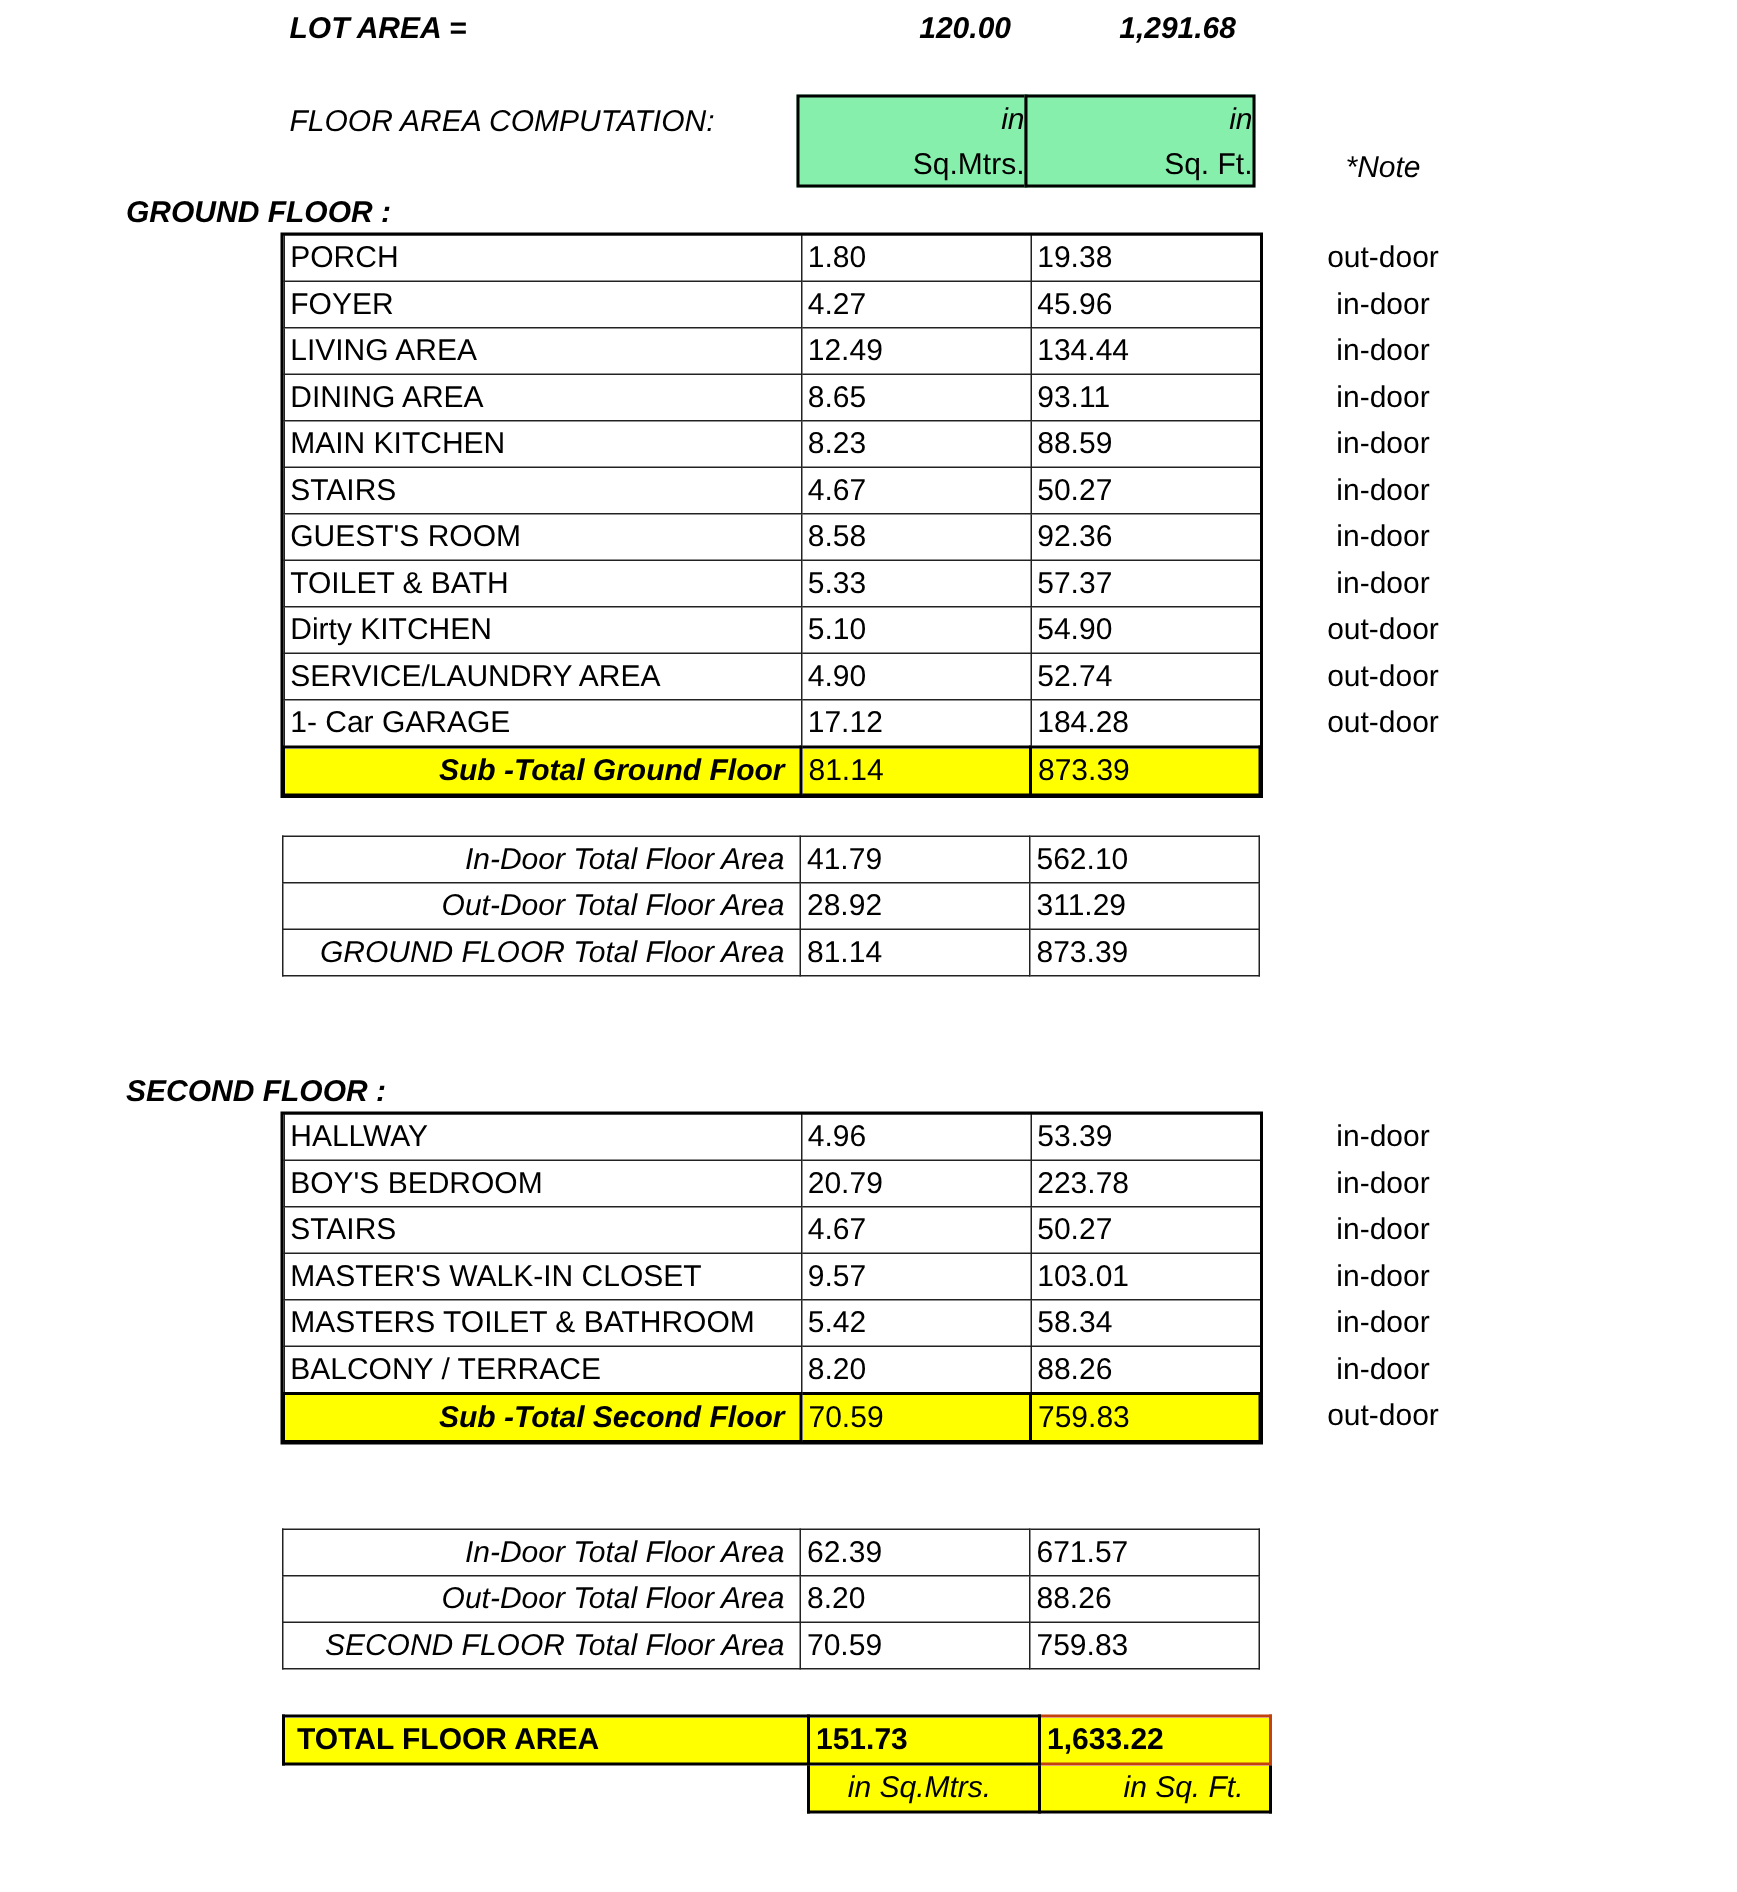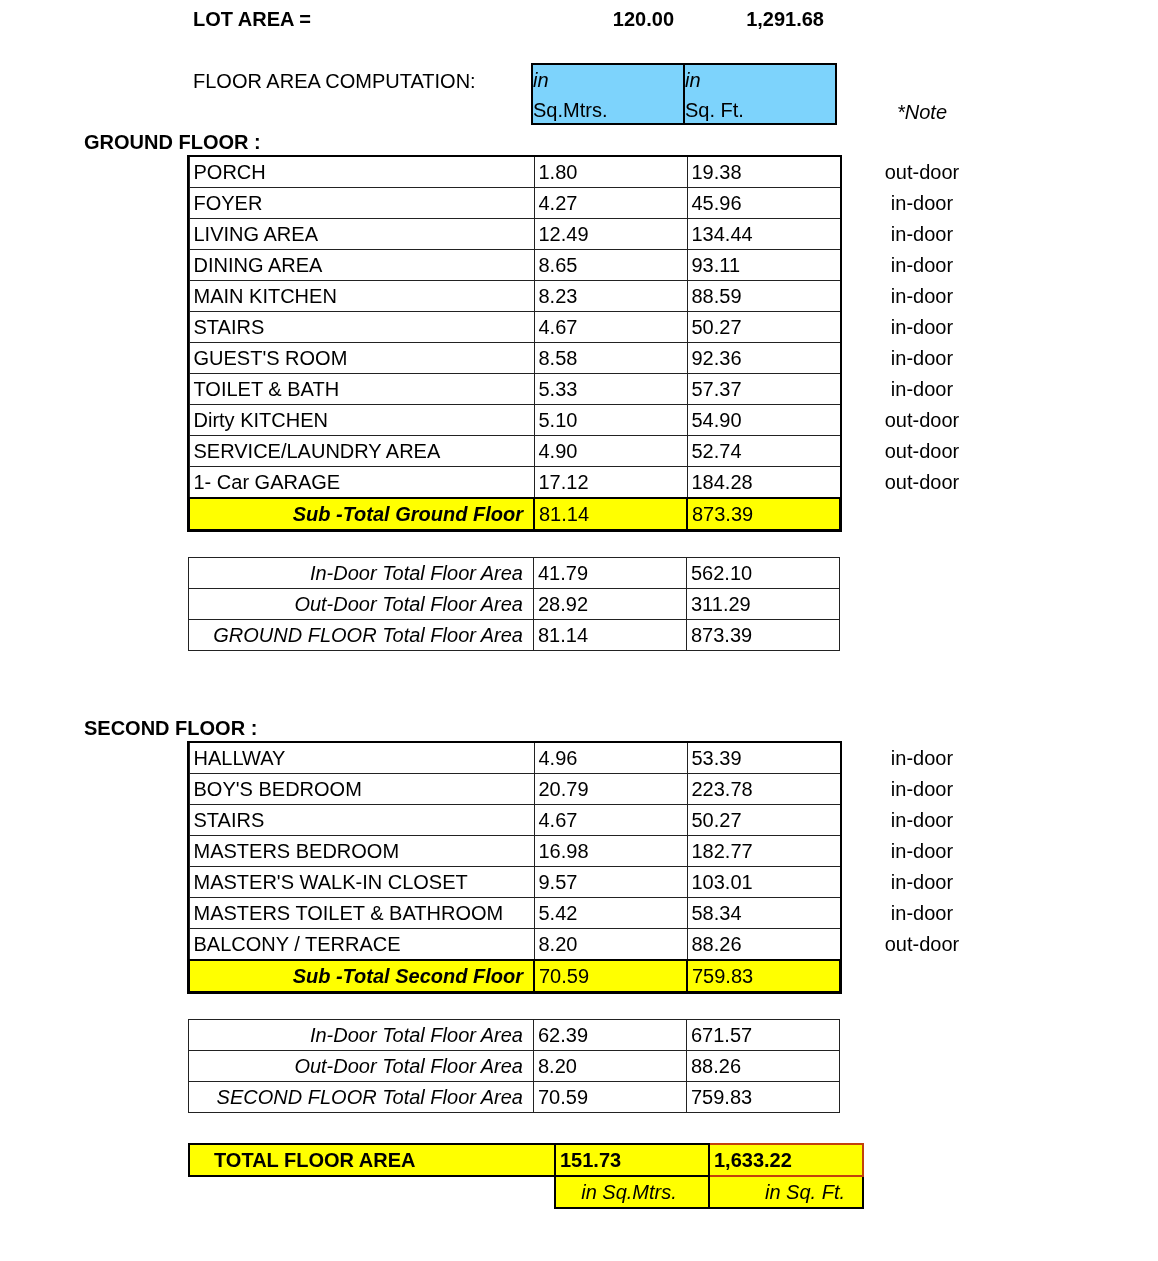--- a/index.html
+++ b/index.html
@@ -1,21 +1,21 @@
 <!DOCTYPE html>
 <html><head>
 <meta charset="utf-8">
 <style>
   html, body { margin: 0; padding: 0; background: #ffffff; }
   body {
     width: 1158px; height: 1261px; position: relative; overflow: hidden;
     font-family: "Liberation Sans", "DejaVu Sans", sans-serif;
     font-size: 20px; color: #000;
   }
-  .abs { position: absolute; }
+  .abs { position: absolute; font-style: italic; }
   .bold { font-weight: bold; }
   .ital { font-style: italic; }
   .yellow { background: #ffff00; }
   .col-note { left: 860px; width: 124px; text-align: center; }
 
   table.grid {
     position: absolute; left: 188px; border-collapse: collapse; table-layout: fixed;
     width: 648px;
   }
   table.grid td {
@@ -27,22 +27,22 @@
   table.grid td.num { width: 138px; text-align: left; }
   table.grid.outer { outline: 2px solid #000; outline-offset: -1px; }
   table.grid tr.sub td { font-weight: normal; margin-top: 47px; }
   table.grid tr.sub td.lbl { text-align: right; font-weight: bold; font-style: italic; }
   table.grid.summary td.lbl { text-align: right; font-style: italic; }
 
   .notes { position: absolute; left: 860px; width: 124px; }
   .notes div { height: 31px; line-height: 31px; text-align: center; font-size: 20px; }
 
   .hdr-box {
-    position: absolute; top: 63px; height: 62px; background: #7dd3fc;
-    border: 2px solid #000; box-sizing: border-box; text-align: left;
+    position: absolute; top: 63px; height: 62px; background: #86efac;
+    border: 2px solid #000; box-sizing: border-box; text-align: right;
     font-size: 20px; line-height: 30px;
   }
 </style>
 </head>
 <body>
 
 <div class="abs bold" style="left:193px; top:6px; line-height:26px;">LOT AREA =</div>
 <div class="abs bold" style="left:532px; width:142px; top:6px; line-height:26px; text-align:right;">120.00</div>
 <div class="abs bold" style="left:684px; width:140px; top:6px; line-height:26px; text-align:right;">1,291.68</div>
 
@@ -170,25 +170,20 @@
         <td class="lbl">BOY'S BEDROOM</td>
         <td class="num">20.79</td>
         <td class="num">223.78</td>
       </tr>
       <tr>
         <td class="lbl">STAIRS</td>
         <td class="num">4.67</td>
         <td class="num">50.27</td>
       </tr>
       <tr>
-        <td class="lbl">MASTERS BEDROOM</td>
-        <td class="num">16.98</td>
-        <td class="num">182.77</td>
-      </tr>
-      <tr>
         <td class="lbl">MASTER'S WALK-IN CLOSET</td>
         <td class="num">9.57</td>
         <td class="num">103.01</td>
       </tr>
       <tr>
         <td class="lbl">MASTERS TOILET &amp; BATHROOM</td>
         <td class="num">5.42</td>
         <td class="num">58.34</td>
       </tr>
       <tr>
@@ -229,21 +224,21 @@
         <td class="lbl">SECOND FLOOR Total Floor Area</td>
         <td class="num">70.59</td>
         <td class="num">759.83</td>
       </tr>
     </tbody>
 </table>
 
 <table class="grid outer" style="top:1143px; outline:none;">
   <tbody>
     <tr>
-      <td class="lbl yellow bold" style="padding-left:24px; border:2px solid #000;">TOTAL FLOOR AREA</td>
+      <td class="lbl yellow bold" style="padding-left:8px; border:2px solid #000;">TOTAL FLOOR AREA</td>
       <td class="num yellow bold" style="border:2px solid #000;">151.73</td>
       <td class="num yellow bold" style="border:2px solid #c2410c;">1,633.22</td>
     </tr>
     <tr>
       <td class="lbl" style="border:none;"></td>
       <td class="yellow ital" style="text-align:center; border:2px solid #000;">in Sq.Mtrs.</td>
       <td class="yellow ital" style="text-align:center; border:2px solid #000;padding-left:48px;">in Sq. Ft.</td>
     </tr>
   </tbody>
 </table>

